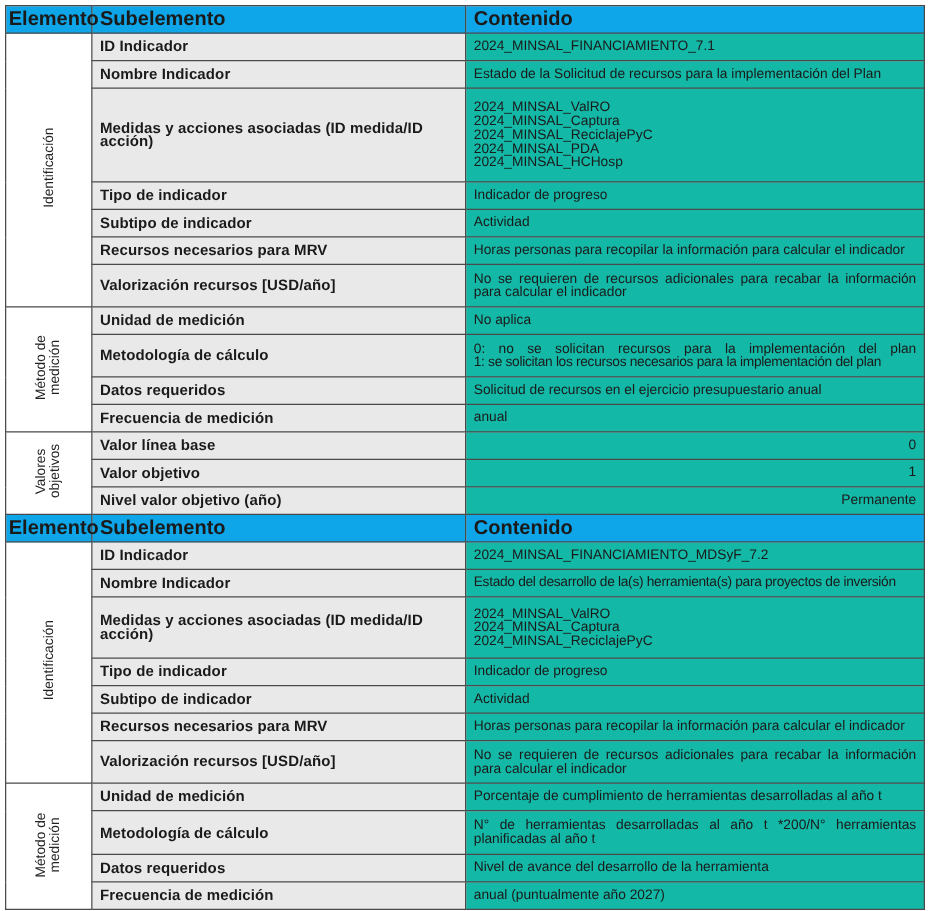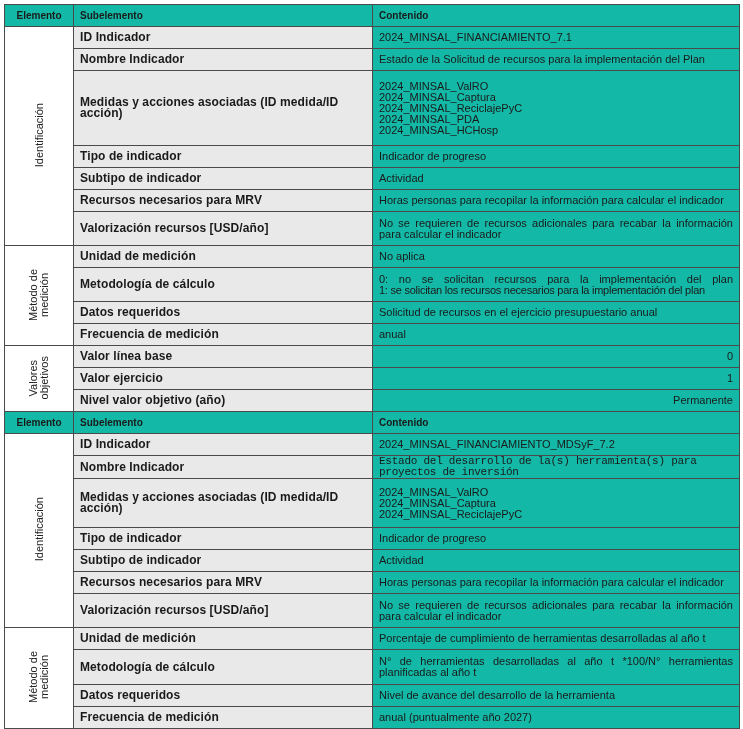--- a/index.html
+++ b/index.html
@@ -12,21 +12,21 @@
     }
     table.doc td, table.doc th {
       border: 1px solid #4a4a4a;
       padding: 0 6px;
       vertical-align: middle;
       line-height: 11px;
     }
     col.c1 { width: 69px; }
     col.c2 { width: 299px; }
     col.c3 { width: 367px; }
-    tr.hdr th { background: #14b8a6; font-weight: bold; text-align: left; height: 21px; font-size: 10px; }
+    tr.hdr th { background: #0ea5e9; font-weight: bold; text-align: left; height: 21px; font-size: 16px; }
     tr.hdr th.elem { text-align: center; padding: 0 2px; }
     td.sub { background: #e9e9e9; font-weight: bold; font-size: 12px; letter-spacing: 0.1px; }
     td.val { background: #14b8a6; font-size: 11px; }
     td.val.right { text-align: right; }
     td.val.justify { text-align: justify; text-align-last: left; }
     td.grp { background: #ffffff; text-align: center; padding: 0; }
     .vert {
       display: inline-block;
       writing-mode: vertical-rl;
       transform: rotate(180deg);
@@ -119,21 +119,21 @@
     </tr>
 
     <tr class="r22">
       <td class="grp" rowspan="3">
         <span class="vert"><span>Valores</span><br><span>objetivos</span></span>
       </td>
       <td class="sub">Valor línea base</td>
       <td class="val right">0</td>
     </tr>
     <tr class="r22">
-      <td class="sub">Valor ejercicio</td>
+      <td class="sub">Valor objetivo</td>
       <td class="val right">1</td>
     </tr>
     <tr class="r22">
       <td class="sub">Nivel valor objetivo (año)</td>
       <td class="val right">Permanente</td>
     </tr>
 
     <tr class="hdr">
       <th class="elem">Elemento</th>
       <th>Subelemento</th>
@@ -142,21 +142,21 @@
 
     <tr class="r22">
       <td class="grp" rowspan="7">
         <span class="vert">Identificación</span>
       </td>
       <td class="sub">ID Indicador</td>
       <td class="val">2024_MINSAL_FINANCIAMIENTO_MDSyF_7.2</td>
     </tr>
     <tr class="r22">
       <td class="sub">Nombre Indicador</td>
-      <td class="val" style="letter-spacing:-0.25px;font-family:Liberation Mono, monospace;">Estado del desarrollo de la(s) herramienta(s) para proyectos de inversión</td>
+      <td class="val" style="letter-spacing:-0.25px;">Estado del desarrollo de la(s) herramienta(s) para proyectos de inversión</td>
     </tr>
     <tr class="r49">
       <td class="sub">Medidas y acciones asociadas (ID medida/ID acción)</td>
       <td class="val lines">
         <div>2024_MINSAL_ValRO</div>
         <div>2024_MINSAL_Captura</div>
         <div>2024_MINSAL_ReciclajePyC</div>
       </td>
     </tr>
     <tr class="r22">
@@ -178,21 +178,21 @@
 
     <tr class="r22">
       <td class="grp" rowspan="4">
         <span class="vert"><span>Método de</span><br><span>medición</span></span>
       </td>
       <td class="sub">Unidad de medición</td>
       <td class="val">Porcentaje de cumplimiento de herramientas desarrolladas al año t</td>
     </tr>
     <tr class="r35">
       <td class="sub">Metodología de cálculo</td>
-      <td class="val justify">N° de herramientas desarrolladas al año t *100/N° herramientas planificadas al año t</td>
+      <td class="val justify">N° de herramientas desarrolladas al año t *200/N° herramientas planificadas al año t</td>
     </tr>
     <tr class="r22">
       <td class="sub">Datos requeridos</td>
       <td class="val">Nivel de avance del desarrollo de la herramienta</td>
     </tr>
     <tr class="r22">
       <td class="sub">Frecuencia de medición</td>
       <td class="val">anual (puntualmente año 2027)</td>
     </tr>
   </tbody>

